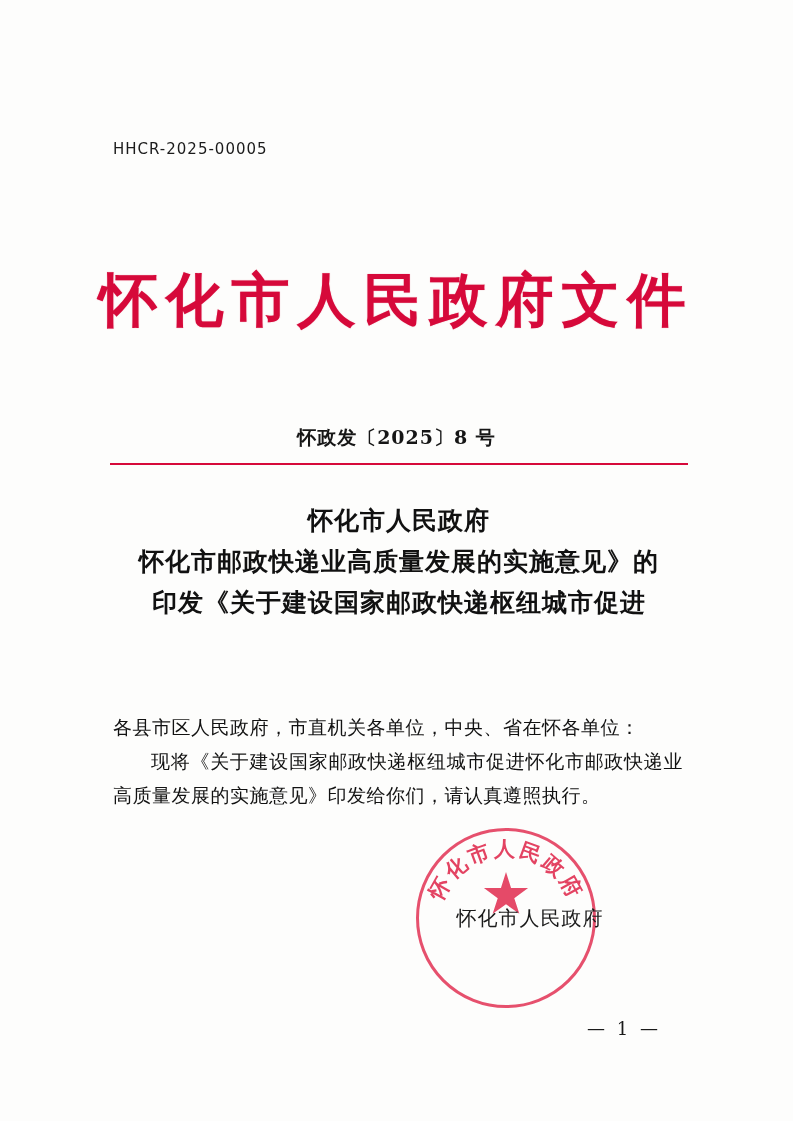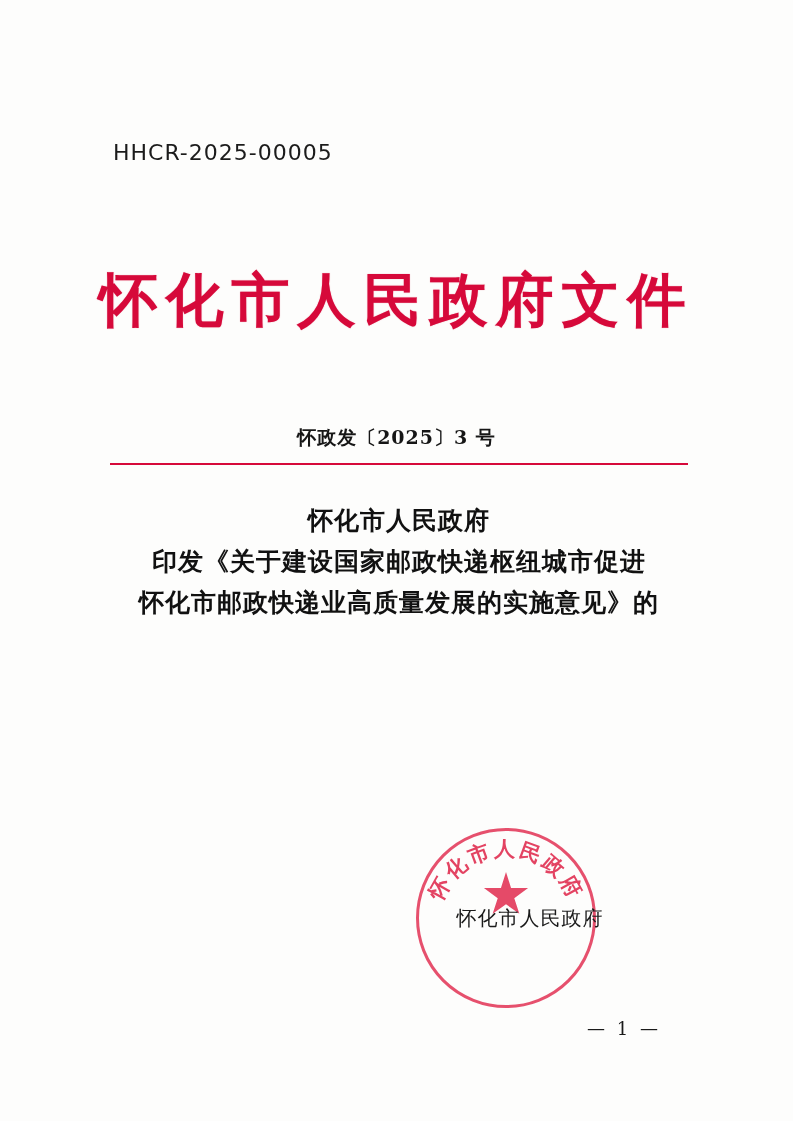--- a/index.html
+++ b/index.html
@@ -16,21 +16,21 @@
     height: 1121px;
     margin: 0 auto;
     background: #fdfdfc;
     overflow: hidden;
   }
   .doc-number {
     position: absolute;
     left: 113px;
     top: 140px;
     font-family: "DejaVu Sans", "Liberation Sans", sans-serif;
-    font-size: 22px;
+    font-size: 15px;
     letter-spacing: 1px;
     color: #1b1b1b;
   }
   .masthead {
     position: absolute;
     left: 0;
     right: 0;
     top: 262px;
     text-align: center;
     color: #d6093a;
@@ -160,31 +160,33 @@
 </style>
 </head>
 <body>
 
 <div class="page">
 
   <div class="doc-number">HHCR-2025-00005</div>
 
   <div class="masthead">怀化市人民政府文件</div>
 
-  <div class="issue-number">怀政发〔2025〕3 号</div>
+  <div class="issue-number">怀政发〔2025〕8 号</div>
 
   <div class="red-rule"></div>
 
   <div class="title-block">
     <div class="line">怀化市人民政府</div>
+    <div class="line">怀化市邮政快递业高质量发展的实施意见》的</div>
     <div class="line">印发《关于建设国家邮政快递枢纽城市促进</div>
-    <div class="line">怀化市邮政快递业高质量发展的实施意见》的</div>
   </div>
 
   <div class="body-block">
+    <p>各县市区人民政府，市直机关各单位，中央、省在怀各单位：</p>
+    <p class="indent">现将《关于建设国家邮政快递枢纽城市促进怀化市邮政快递业高质量发展的实施意见》印发给你们，请认真遵照执行。</p>
   </div>
 
   <div class="seal">
     <div class="ring"></div>
     <div class="star"></div>
     <svg class="arc-text" viewBox="0 0 180 180">
       <defs>
         <path id="sealArc" d="M 22,96 A 68,68 0 1 1 158,96"></path>
       </defs>
       <text text-anchor="middle">

